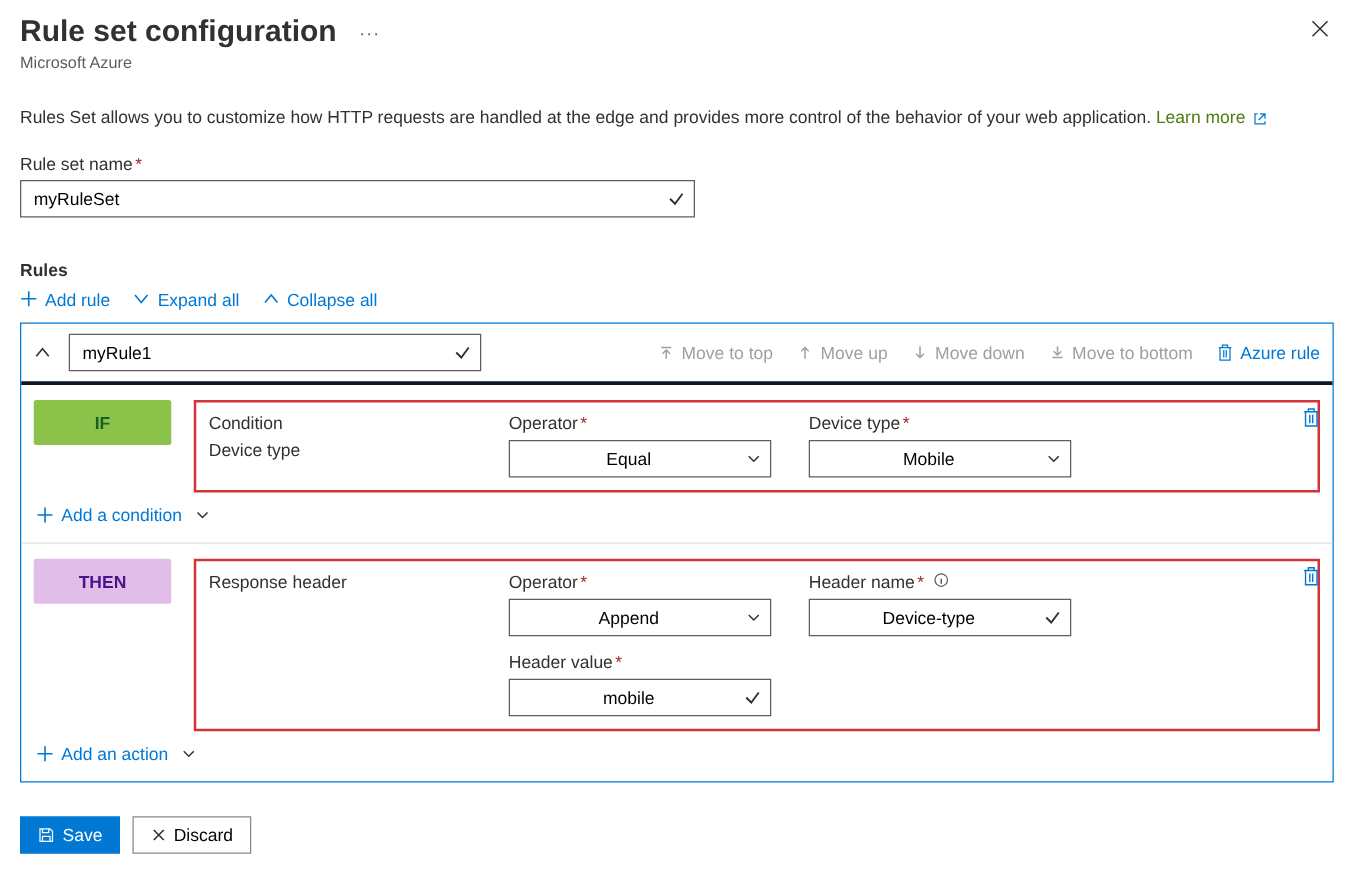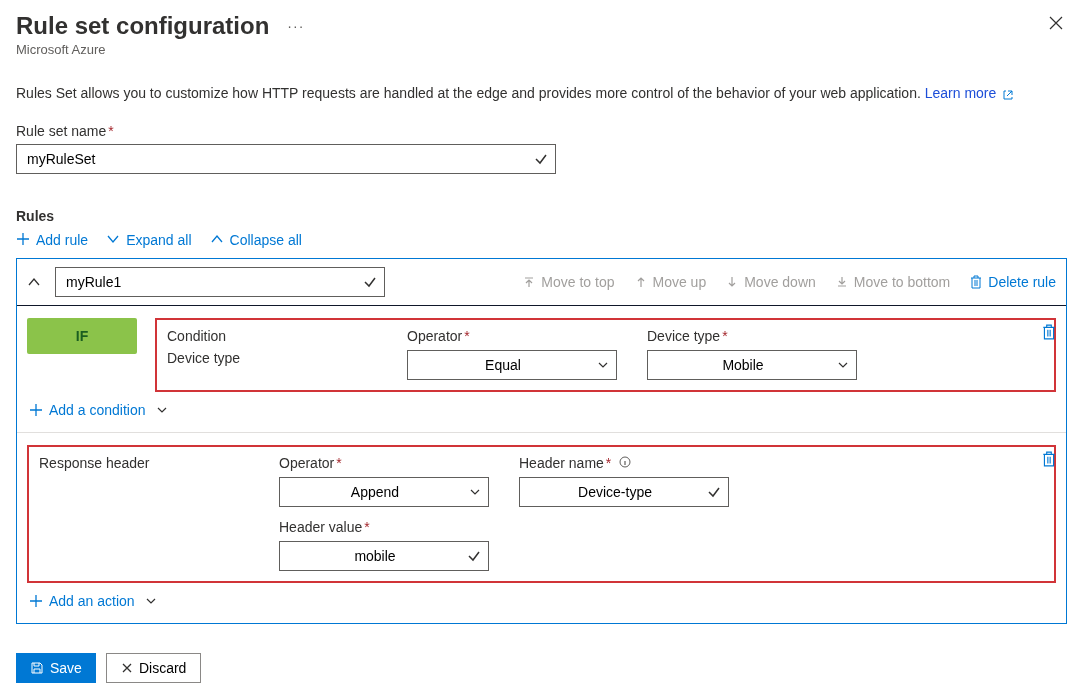--- a/index.html
+++ b/index.html
@@ -6,36 +6,36 @@
 body { background: #fff; color: #323130; font-size: 14px; width: 1083px; height: 695px; position: relative; padding: 12px 16px 0 16px; }
 
 .header-row { display: flex; justify-content: space-between; align-items: flex-start; }
 .title-block { }
 .page-title { font-size: 24px; font-weight: 600; color: #323130; }
 .breadcrumb { font-size: 13px; color: #605e5c; margin-top: 2px; }
 .more-dots { padding: 0 18px; color: #605e5c; letter-spacing: 1px; cursor: pointer; }
 .close-x { cursor: pointer; padding: 4px; }
 
 .description { margin-top: 28px; font-size: 14px; color: #323130; }
-.learn-more { color: #1d4ed8; text-decoration: none; cursor: pointer; }
+.learn-more { color: #4d7c0f; text-decoration: none; cursor: pointer; }
 .ext-icon { display: inline-block; vertical-align: text-bottom; margin-left: 2px; }
 
 .field-label { font-size: 14px; margin-top: 22px; }
 .req { color: #a4262c; margin-left: 2px; }
 .input-wrap { position: relative; width: 540px; margin-top: 5px; }
 .text-input { width: 100%; height: 30px; border: 1px solid #605e5c; padding: 0 30px 0 10px; font-size: 14px; }
 .check-suffix { position: absolute; right: 8px; top: 50%; transform: translateY(-50%); pointer-events: none; }
 
 .section-label { font-size: 14px; font-weight: 600; margin-top: 34px; }
 
 .rules-toolbar { display: flex; gap: 18px; align-items: center; margin-top: 8px; }
 .tb-btn { display: inline-flex; gap: 6px; color: #0078d4; cursor: pointer; font-size: 14px; }
 
 .rule-box { border: 1px solid #0078d4; margin-top: 10px; }
-.rule-header { display: flex; align-items: center; padding: 8px 10px; gap: 14px; border-bottom: 1px solid #0f172a; }
+.rule-header { display: flex; align-items: center; padding: 8px 10px; gap: 14px; border-bottom: 3px solid #0f172a; }
 .rule-name-wrap { position: relative; width: 330px; }
 .rule-name-input { width: 100%; height: 30px; border: 1px solid #605e5c; padding: 0 30px 0 10px; font-size: 14px; }
 .rule-header-right { margin-left: auto; display: flex; align-items: center; gap: 20px; }
 .rh-btn { display: inline-flex; align-items: center; gap: 6px; color: #a19f9d; cursor: pointer; font-size: 14px; }
 .rh-btn.active { color: #0078d4; }
 
 .rule-section { padding: 12px 10px; border-bottom: 1px solid #e1dfdd; }
 .rule-section:last-child { border-bottom: none; }
 .rule-row { display: flex; align-items: flex-start; gap: 18px; }
 .badge { width: 110px; height: 36px; display: flex; align-items: center; justify-content: center; font-size: 14px; font-weight: 600; border-radius: 2px; flex-shrink: 0; }
@@ -166,21 +166,21 @@
       <span class="rh-btn">
         <svg width="12" height="12" viewBox="0 0 12 12">
             <path d="M2 10 H10 M6 1 V8 M3 5 L6 8 L9 5" stroke="#a19f9d" stroke-width="1.2" fill="none"></path>
           </svg>
         <span>Move to bottom</span>
       </span>
       <span class="rh-btn active">
         <svg width="12" height="14" viewBox="0 0 12 14">
             <path d="M1 3 H11 M4 3 V1 H8 V3 M2 3 V13 H10 V3 M5 5 V11 M7 5 V11" stroke="#0078d4" stroke-width="1" fill="none"></path>
           </svg>
-        <span>Delete rule</span>
+        <span>Azure rule</span>
       </span>
     </div>
   </div>
 
   <div class="rule-section rule-row-outer">
     <div class="rule-row">
       <div class="badge badge-if">IF</div>
       <div class="highlight-box">
         <div class="col col-lg">
           <div class="col-label">Condition</div>
@@ -225,20 +225,21 @@
         </svg>
       <span>Add a condition</span>
       <svg width="12" height="12" viewBox="0 0 12 12" style="margin-left:4px;">
           <path d="M2 4 L6 8 L10 4" stroke="#323130" stroke-width="1.2" fill="none"></path>
         </svg>
     </div>
   </div>
 
   <div class="rule-section rule-row-outer">
     <div class="rule-row">
+      <div class="badge badge-then">THEN</div>
       <div class="highlight-box">
         <div class="col col-lg">
           <div class="col-value">Response header</div>
         </div>
         <div class="col">
           <div class="col-label">
             <span>Operator</span><span class="req">*</span>
           </div>
           <div class="select-wrap">
             <button class="select-box">Append</button>

